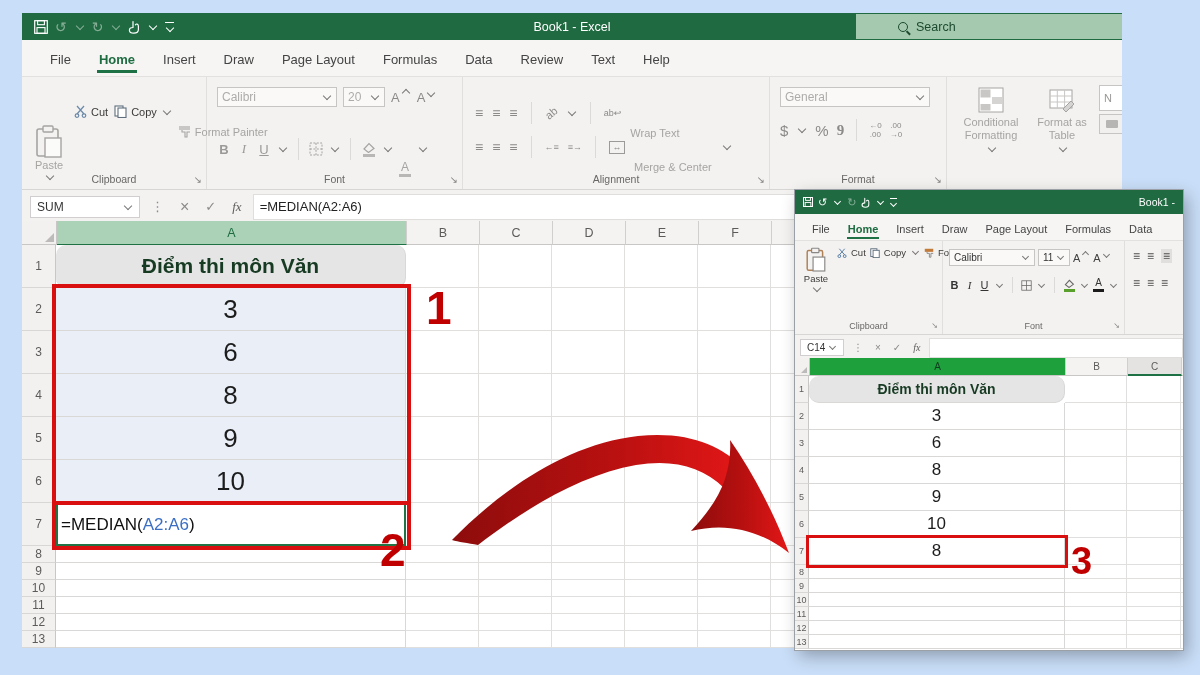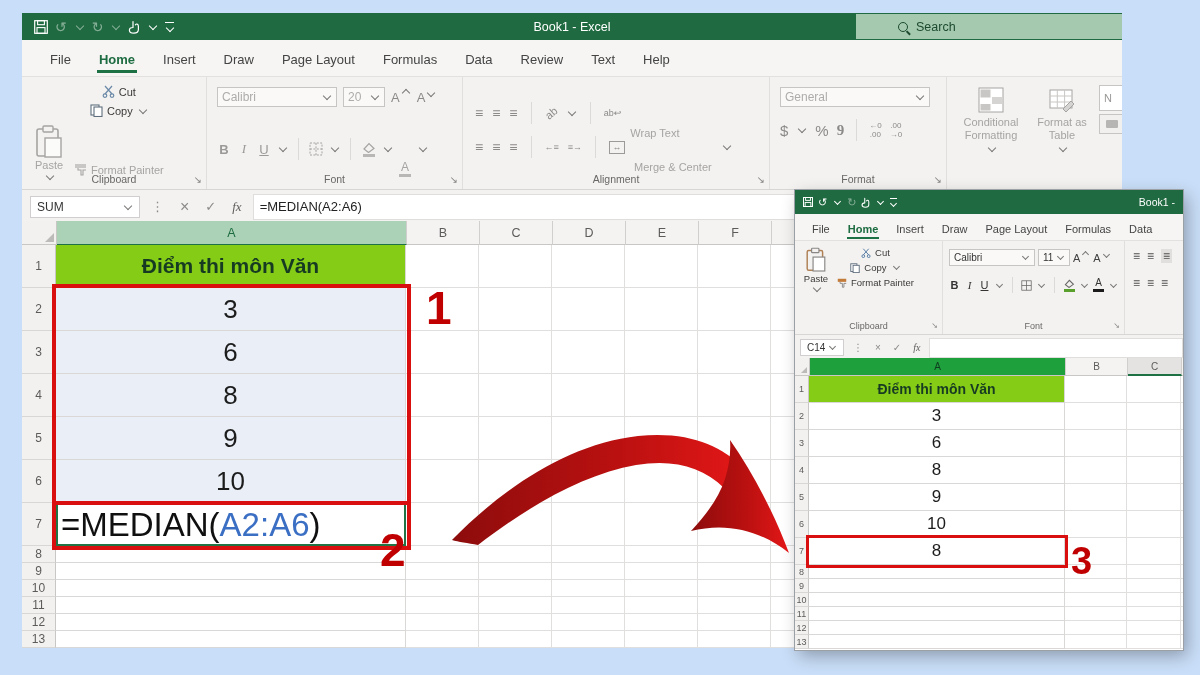--- a/index.html
+++ b/index.html
@@ -49,21 +49,21 @@
   #inset .ribbon{height:93px;}
   .grp{position:relative;border-right:1px solid #e1dfdd;height:100%;box-sizing:border-box;flex:none;}
   .glabel{position:absolute;bottom:4px;left:0;right:0;text-align:center;font-size:10.5px;color:#696765;}
   #inset .glabel{font-size:9px;bottom:3px;}
   .launcher{position:absolute;right:4px;bottom:4px;font-size:10px;color:#8a8886;line-height:1;}
   #inset .launcher{font-size:8px;}
   .dislab{color:#a6a4a2;margin-top:40px;}
   .enlab{color:#3b3a39;}
   .paste{position:absolute;left:8px;top:8px;width:38px;text-align:center;font-size:11px;}
   #inset .paste{left:5px;top:6px;font-size:9.5px;width:32px;}
-  .ccol{position:absolute;left:52px;top:8px;display:flex;flex-direction:column;gap:6px;font-size:11px;align-items:center;}
+  .ccol{position:absolute;left:52px;top:8px;display:flex;flex-direction:row;gap:6px;font-size:11px;align-items:center;}
   #inset .ccol{left:42px;top:6px;gap:4px;font-size:9.5px;}
   .sbtn{display:flex;align-items:center;gap:4px;white-space:nowrap;}
   .fbox{background:#faf9f8;border:1px solid #c7c5c3;height:20px;display:flex;align-items:center;
         justify-content:space-between;padding:0 4px;font-size:12px;color:#aeacaa;box-sizing:border-box;}
   .fbox.en{color:#333;}
   #inset .fbox{height:17px;font-size:10px;}
   .frow{display:flex;align-items:center;gap:6px;}
   .glyph{font-size:14px;color:#8c8a88;line-height:1;}
   .glyph.en{color:#505050;}
   .az{font-size:13px;color:#8c8a88;display:inline-flex;align-items:flex-start;}
@@ -132,28 +132,28 @@
   #inset .rh{width:14px;font-size:9px;}
   .ca{border-right:1px solid #d9d8d7;border-bottom:1px solid #d9d8d7;box-sizing:border-box;flex:none;
       display:flex;align-items:center;justify-content:center;}
   #main .ca{width:350px;}
   #inset .ca{width:256px;}
   .c{display:block;border-right:1px solid #e0dfde;border-bottom:1px solid #e0dfde;box-sizing:border-box;flex:none;}
   #main .c{width:73px;}
   #inset .c{width:62px;}
   #inset .c.cc{width:54px;}
   .c.fill{flex:1;border-right:none;}
-  .a1x{background:#84cc16;color:#173a23;font-weight:600;}
+  .a1x{background:#e5e5e5;color:#173a23;font-weight:600;border-radius:10px;}
   #main .a1x{font-size:21px;}
   #inset .a1x{font-size:14px;}
   .vx{color:#1c1c1c;}
   #main .vx{font-size:26px;}
   #inset .vx{font-size:17px;}
   .selx{background:#e9eef7;}
-  .fcell{justify-content:flex-start !important;padding-left:3px;font-size:33px;color:#101010;border:2px solid #217346;}
+  .fcell{justify-content:flex-start !important;padding-left:3px;font-size:17px;color:#101010;border:2px solid #217346;}
   .rng{color:#3b6fc4;text-align:right;}
 
   
   .annbox{position:absolute;border:4px solid #d90f0f;box-sizing:border-box;pointer-events:none;z-index:20;}
   #box1{left:30px;top:271px;width:359px;height:221px;}
   #box2{left:30px;top:488px;width:359px;height:49px;}
   #box3{left:11px;top:345px;width:262px;height:33px;border-width:3px;}
   .steplbl{position:absolute;color:#c00000;font-weight:bold;z-index:21;line-height:1;}
   #lbl1{left:404px;top:272px;font-size:46px;}
   #lbl2{left:358px;top:514px;font-size:46px;}

